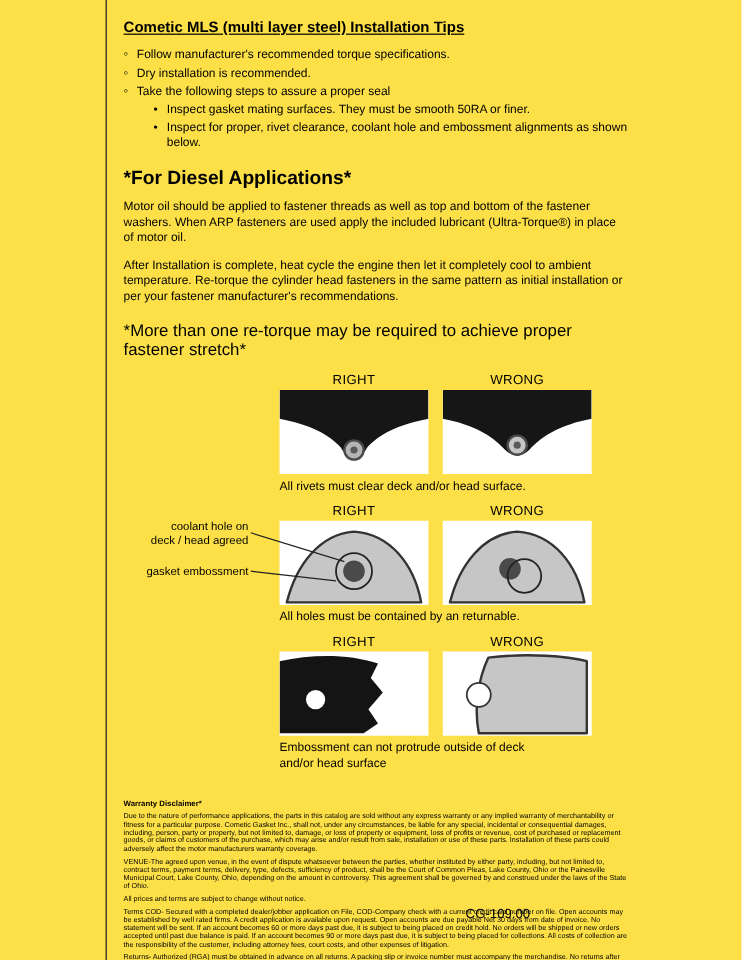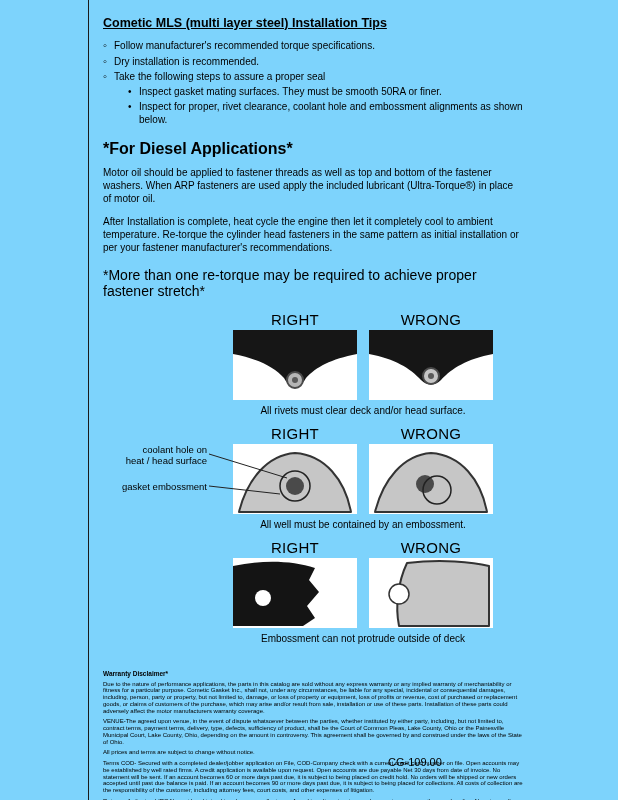--- a/index.html
+++ b/index.html
@@ -1,39 +1,39 @@
 <!DOCTYPE html>
 <html><head>
 <meta charset="utf-8">
 <style>
   html,body{margin:0;padding:0;background:#fff;}
-  .page{position:relative;width:618px;height:800px;background:#7dd3fc;
+  .page{position:relative;width:618px;height:800px;background:#fde047;
         font-family:"Liberation Sans",sans-serif;color:#000;overflow:hidden;}
   .vline{position:absolute;left:88px;top:0;height:800px;width:1px;background:#1a1a1a;}
   .content{position:absolute;left:103px;top:16px;width:424px;}
 
   .title{font-size:12.5px;font-weight:bold;text-decoration:underline;margin:0 0 10px 0;}
 
   ul.tips{list-style:none;margin:0;padding:0;font-size:10px;line-height:1.25;}
   ul.tips>li{position:relative;margin:0 0 3px 0;padding-left:11px;}
   ul.tips>li::before{content:"◦";position:absolute;left:0;top:-1px;font-size:11px;}
   ul.sub{list-style:none;margin:2px 0 0 0;padding:0;}
   ul.sub>li{position:relative;margin:0 0 3px 14px;padding-left:11px;}
   ul.sub>li::before{content:"•";position:absolute;left:0;top:0;}
 
   .diesel-heading{font-size:16px;font-weight:bold;margin:14px 0 8px 0;}
   p.body{font-size:10px;line-height:1.3;margin:0 4px 10px 0;width:418px;}
   p.note{font-size:14px;margin:13px 0 0 0;}
 
   .diagrams{margin:12px 0 0 130px;width:260px;}
-  .dg-headers{display:flex;gap:12px;font-size:15px;letter-spacing:.3px;}
+  .dg-headers{display:flex;gap:12px;font-size:11px;letter-spacing:.3px;}
   .dg-headers span{width:124px;text-align:center;}
   .dg-row{display:flex;gap:12px;margin-top:2px;position:relative;text-decoration:underline;}
   .dg-row svg{display:block;background:#fff;}
-  .dg-caption{font-size:10px;margin:5px 0 9px 0;text-align:center;}
+  .dg-caption{font-size:10px;margin:5px 0 9px 0;}
   .dg-caption.last{margin-bottom:11px;line-height:1.25;}
 
   .lbl{position:absolute;text-align:right;font-size:9.5px;line-height:1.18;width:112px;}
   .lbl.coolant{left:-138px;top:0;}
   .lbl.emboss{left:-138px;top:37px;}
   svg.pointers{position:absolute;left:-26px;top:0;background:transparent !important;}
 
   .warranty{margin-top:24px;width:420px;}
   .warranty h2{font-size:6.5px;font-weight:bold;margin:0 0 4px 0;}
   .warranty p{font-size:6px;line-height:1.13;margin:0 0 4px 0;}
@@ -89,60 +89,61 @@
       </div>
       <div class="dg-caption">All rivets must clear deck and/or head surface.</div>
 
       <div class="dg-headers">
         <span>RIGHT</span>
         <span>WRONG</span>
       </div>
       <div class="dg-row">
         <div class="lbl coolant">
           <div>coolant hole on</div>
-          <div>heat / head surface</div>
+          <div>deck / head agreed</div>
         </div>
         <div class="lbl emboss">gasket embossment</div>
         <svg class="pointers" width="84" height="70" viewBox="0 0 84 70">
           <line x1="2" y1="10" x2="80" y2="34" stroke="#222" stroke-width="1"></line>
           <line x1="2" y1="42" x2="73" y2="50" stroke="#222" stroke-width="1"></line>
         </svg>
         <svg width="124" height="70" viewBox="0 0 124 70">
           <rect width="124" height="70" fill="#ffffff"></rect>
           <path d="M6,68 C14,36 34,11 62,9 C92,11 112,36 118,68 Z" fill="#c6c6c6" stroke="#333" stroke-width="2" stroke-linejoin="round"></path>
           <circle cx="62" cy="42" r="9" fill="#4a4a4a"></circle>
           <circle cx="62" cy="42" r="15" fill="none" stroke="#222" stroke-width="1.5"></circle>
         </svg>
         <svg width="124" height="70" viewBox="0 0 124 70">
           <rect width="124" height="70" fill="#ffffff"></rect>
           <path d="M6,68 C14,36 34,11 62,9 C92,11 112,36 118,68 Z" fill="#c6c6c6" stroke="#333" stroke-width="2" stroke-linejoin="round"></path>
           <circle cx="56" cy="40" r="9" fill="#4a4a4a"></circle>
           <circle cx="68" cy="46" r="14" fill="none" stroke="#222" stroke-width="1.5"></circle>
         </svg>
       </div>
-      <div class="dg-caption">All well must be contained by an embossment.</div>
+      <div class="dg-caption">All holes must be contained by an returnable.</div>
 
       <div class="dg-headers">
         <span>RIGHT</span>
         <span>WRONG</span>
       </div>
       <div class="dg-row">
         <svg width="124" height="70" viewBox="0 0 124 70">
           <rect width="124" height="70" fill="#ffffff"></rect>
           <path d="M0,8 C28,2 58,2 82,10 L76,22 L86,34 L74,48 L82,60 L70,68 L0,68 Z" fill="#141414"></path>
           <circle cx="30" cy="40" r="8" fill="#ffffff"></circle>
         </svg>
         <svg width="124" height="70" viewBox="0 0 124 70">
           <rect width="124" height="70" fill="#ffffff"></rect>
           <path d="M38,5 C72,1 104,4 120,8 L120,68 L30,68 C26,48 29,24 38,5 Z" fill="#c6c6c6" stroke="#333" stroke-width="2" stroke-linejoin="round"></path>
           <circle cx="30" cy="36" r="10" fill="#ffffff" stroke="#333" stroke-width="1.5"></circle>
         </svg>
       </div>
       <div class="dg-caption last">
         <div>Embossment can not protrude outside of deck</div>
+        <div>and/or head surface</div>
       </div>
 
     </div>
 
     <div class="warranty">
       <h2>Warranty Disclaimer*</h2>
       <p>Due to the nature of performance applications, the parts in this catalog are sold without any express warranty or any implied warranty of merchantability or fitness for a particular purpose.  Cometic Gasket Inc., shall not, under any circumstances, be liable for any special, incidental or consequential damages, including, person, party or property, but not limited to, damage, or loss of property or equipment, loss of profits or revenue, cost of purchased or replacement goods, or claims of customers of the purchase, which may arise and/or result from sale, installation or use of these parts.  Installation of these parts could adversely affect the motor manufacturers warranty coverage.</p>
       <p>VENUE-The agreed upon venue, in the event of dispute whatsoever between the parties, whether instituted by either party, including, but not limited to, contract terms, payment terms, delivery, type, defects, sufficiency of product, shall be the Court of Common Pleas, Lake County, Ohio or the Painesville Municipal Court, Lake County, Ohio, depending on the amount in controversy. This agreement shall be governed by and construed under the laws of the State of Ohio.</p>
       <p>All prices and terms are subject to change without notice.</p>
       <p>Terms COD- Secured with a completed dealer/jobber application on File, COD-Company check with a current credit card number on file.  Open accounts may be established by well rated firms.  A credit application is available upon request.  Open accounts are due payable Net 30 days from date of invoice.  No statement will be sent.  If an account becomes 60 or more days past due, it is subject to being placed on credit hold.  No orders will be shipped or new orders accepted until past due balance is paid.  If an account becomes 90 or more days past due, it is subject to being placed for collections.  All costs of collection are the responsibility of the customer, including attorney fees, court costs, and other expenses of litigation.</p>

